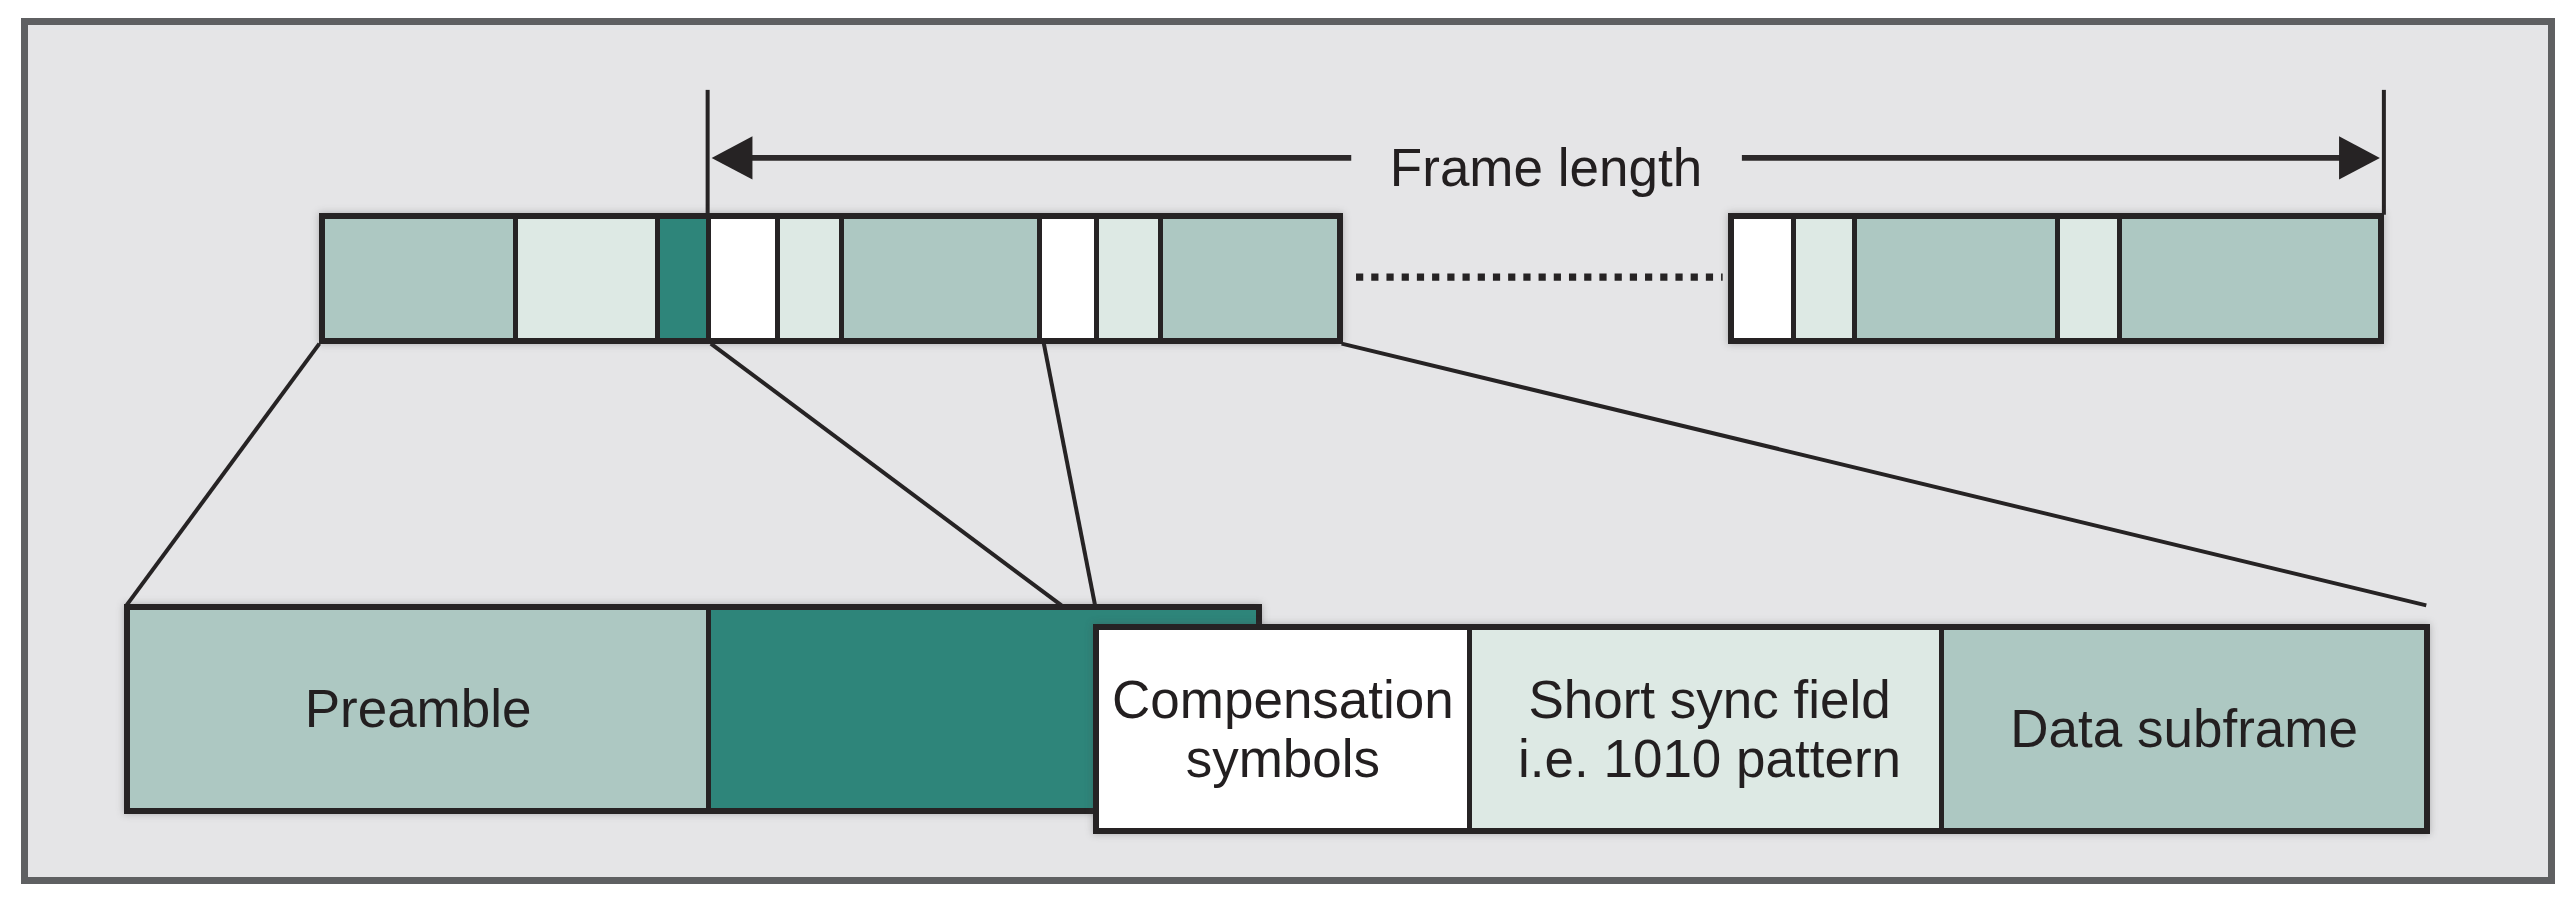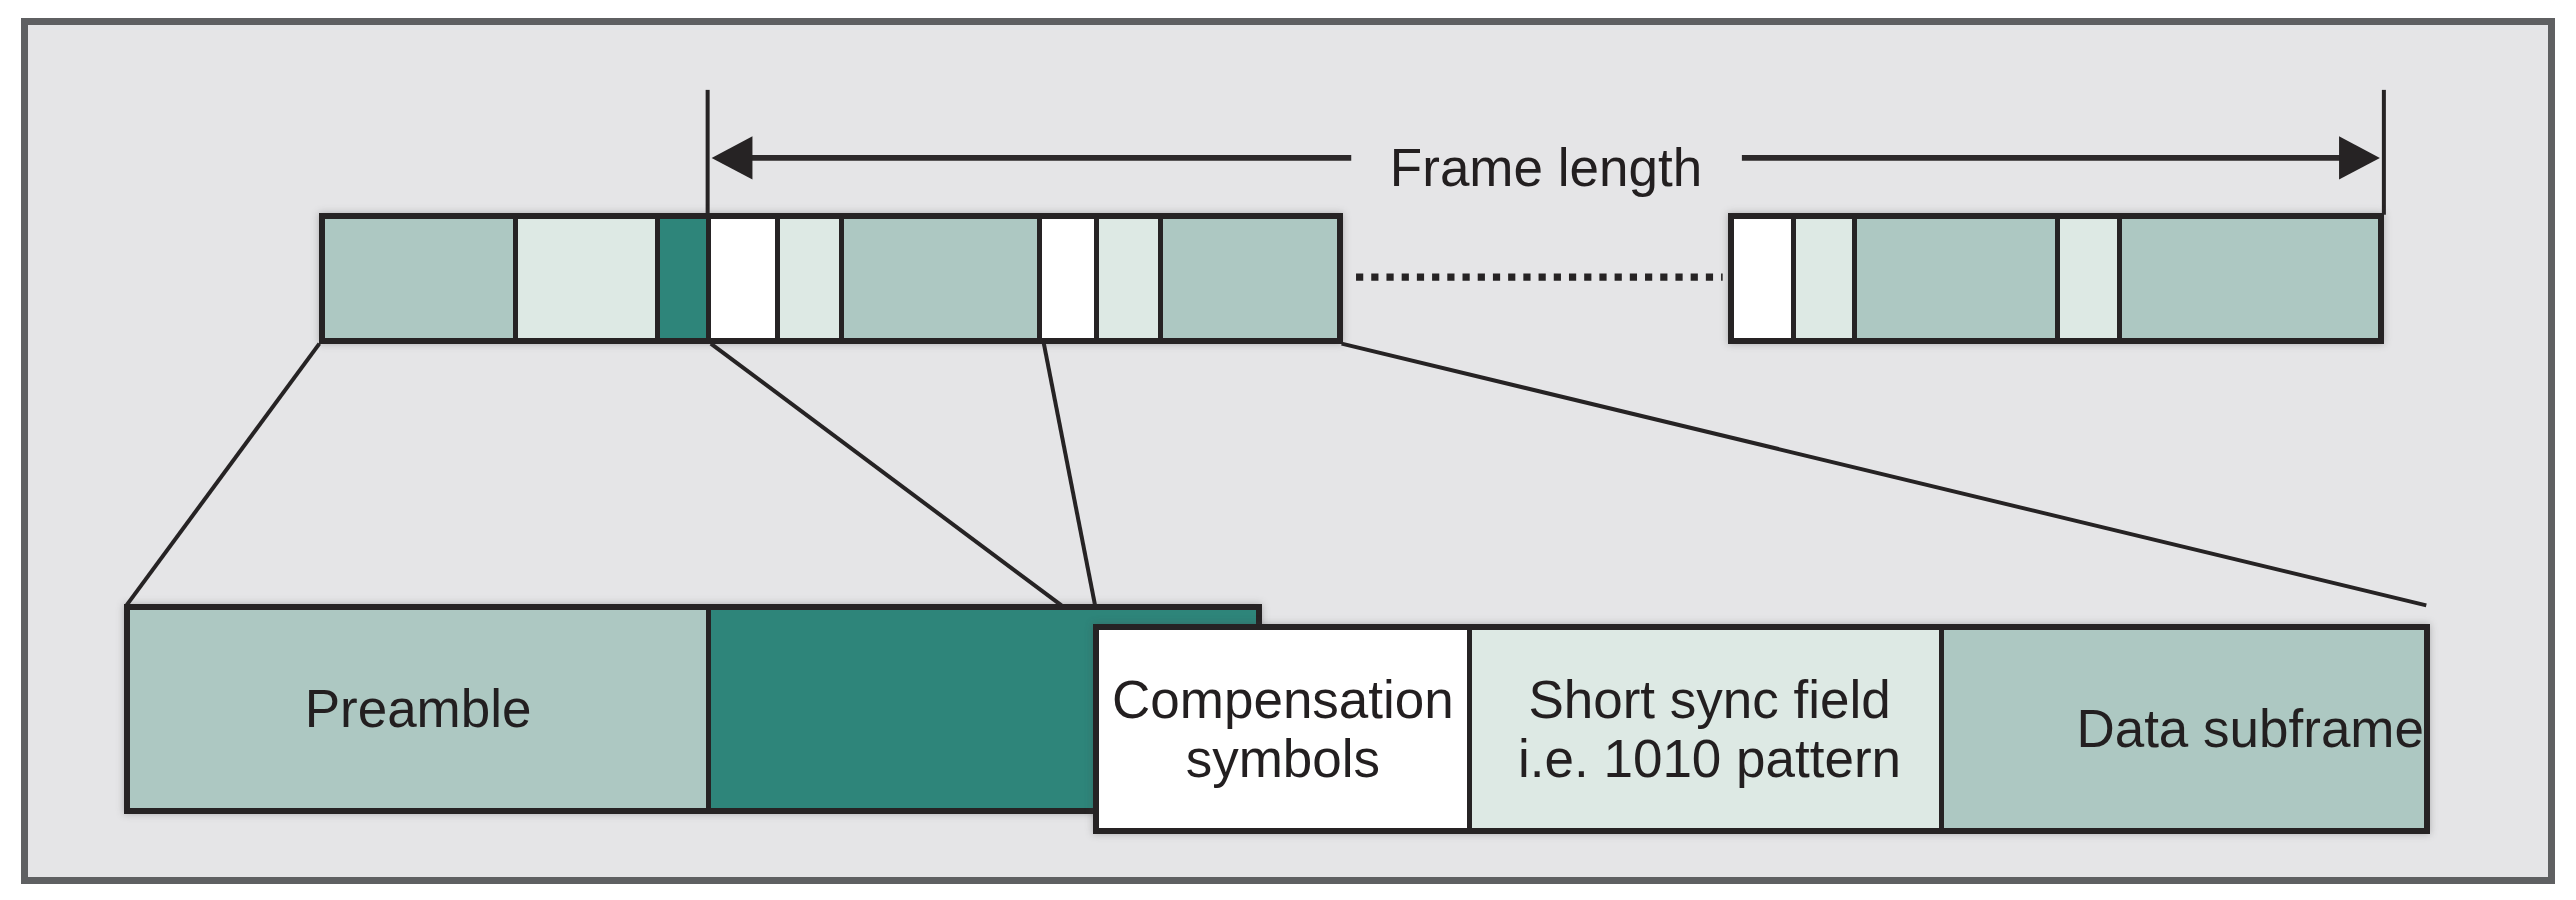--- a/index.html
+++ b/index.html
@@ -83,15 +83,15 @@
 <div class="segrow" style="left:124px;top:604px;width:1138px;height:210px;">
     <div class="seg medium" style="flex-grow: 405;"><span>Preamble</span></div>
     <div class="seg dark" style="flex-grow: 383;"></div>
   </div>
 
 <div class="segrow" style="left:1093px;top:604px;width:1337px;height:210px;margin-top:20px;">
     <div class="seg white" style="flex-grow: 470;"><span>Compensation
 symbols</span></div>
     <div class="seg pale" style="flex-grow: 587; padding-left: 8px;"><span>Short sync field
 i.e. 1010 pattern</span></div>
-    <div class="seg medium" style="flex-grow: 613; justify-content: flex-end;"><span>Data subframe</span></div>
+    <div class="seg medium" style="flex-grow: 613;"><span>Data subframe</span></div>
   </div>
 
 
 </body></html>

